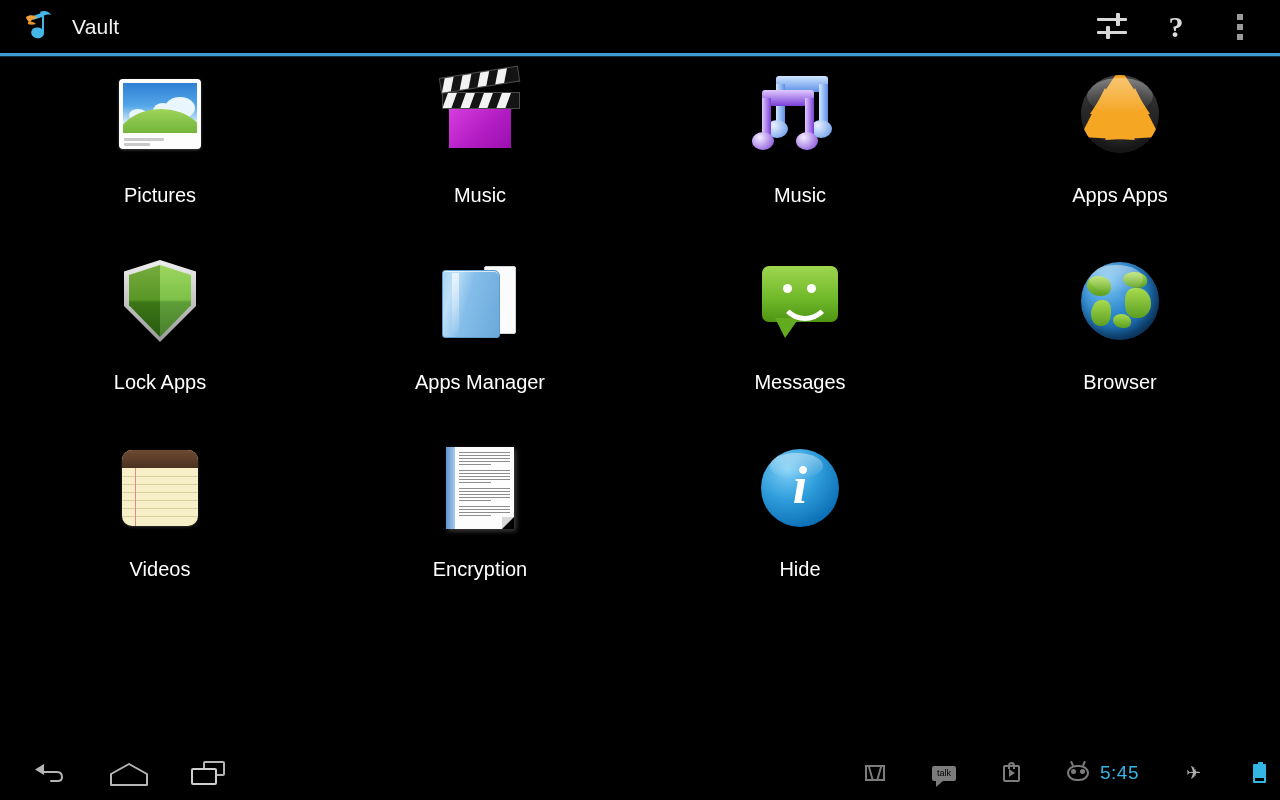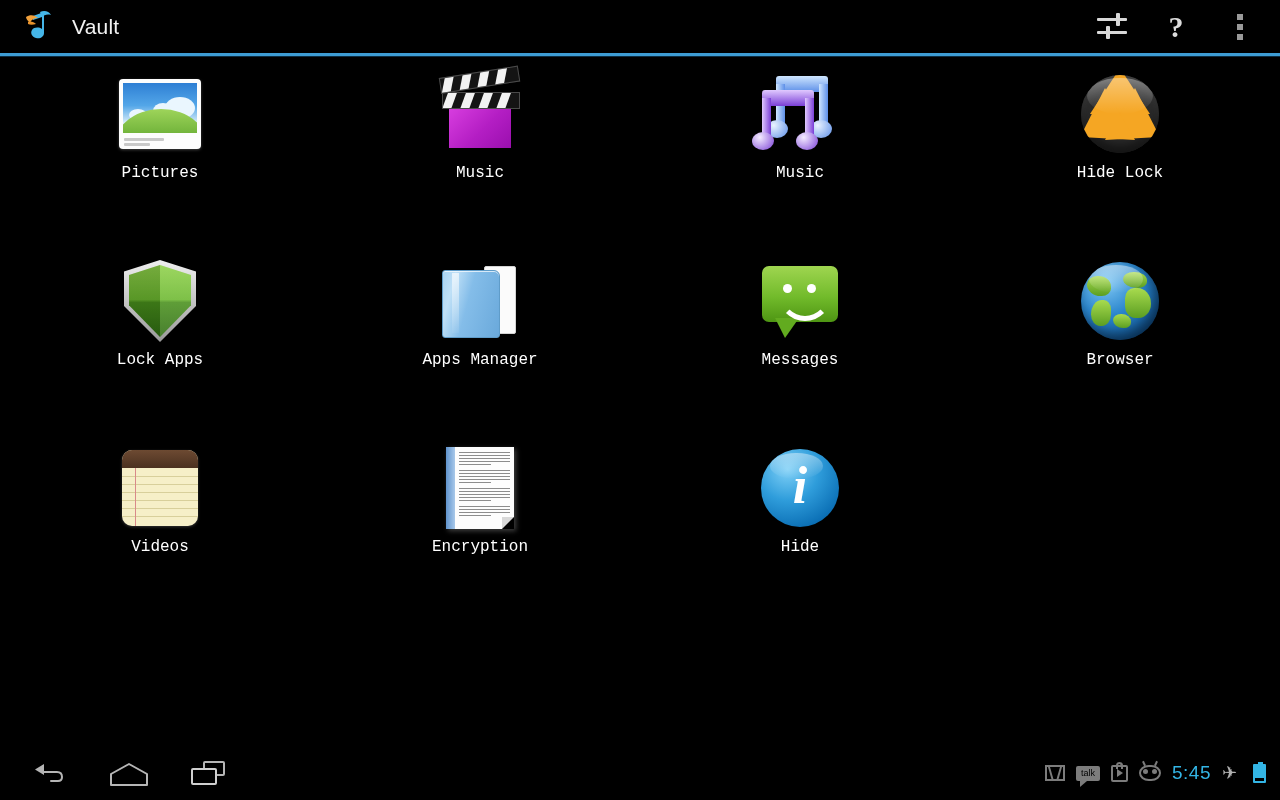--- a/index.html
+++ b/index.html
@@ -106,26 +106,25 @@
     display: flex;
     flex-direction: column;
     align-items: center;
   }
   .icon-box {
     width: 92px; height: 92px;
     position: relative;
     display: flex; align-items: center; justify-content: center;
   }
   .app-label {
-    margin-top: 4px;
-    font-size: 16px;
+    margin-top: 24px;
+    font-size: 20px;
     color: #ffffff;
     text-align: center;
     white-space: nowrap;
-    font-family: Liberation Mono, monospace;
   }
 
   
   .ic-pictures {
     width: 82px; height: 70px;
     background: #fdfdfd;
     border-radius: 4px;
     box-shadow: 0 1px 3px rgba(255,255,255,0.25);
     position: relative; overflow: hidden;
   }
@@ -456,21 +455,21 @@
     box-sizing: border-box;
   }
 
   .sys-spacer { flex: 1 1 auto; }
   #status-tray {
     display: flex; align-items: center;
     gap: 11px;
     margin-right: 14px;
     flex: 0 0 auto;
   }
-  .tray-icon { flex: 0 0 auto; }
+  .tray-icon { flex: 0 0 auto; margin-left: 36px; }
 
   
   .ic-gmail {
     width: 20px; height: 16px;
     border: 2px solid #7c7c7c;
     position: relative; box-sizing: border-box;
   }
   .ic-gmail:before, .ic-gmail:after {
     content: ""; position: absolute; top: 0px; width: 2px; height: 14px;
     background: #7c7c7c;
@@ -669,21 +668,21 @@
 
   <div class="app-cell">
     <div class="icon-box">
       <div class="ic-hide">
         <div class="wedge w1"></div>
         <div class="wedge w2"></div>
         <div class="wedge w3"></div>
         <div class="gloss"></div>
       </div>
     </div>
-    <div class="app-label">Hide Lock</div>
+    <div class="app-label">Apps Apps</div>
   </div>
 
   <div class="app-cell">
     <div class="icon-box">
       <div class="ic-shield">
           <div class="outer"></div>
           <div class="inner"></div>
         </div>
     </div>
     <div class="app-label">Lock Apps</div>

